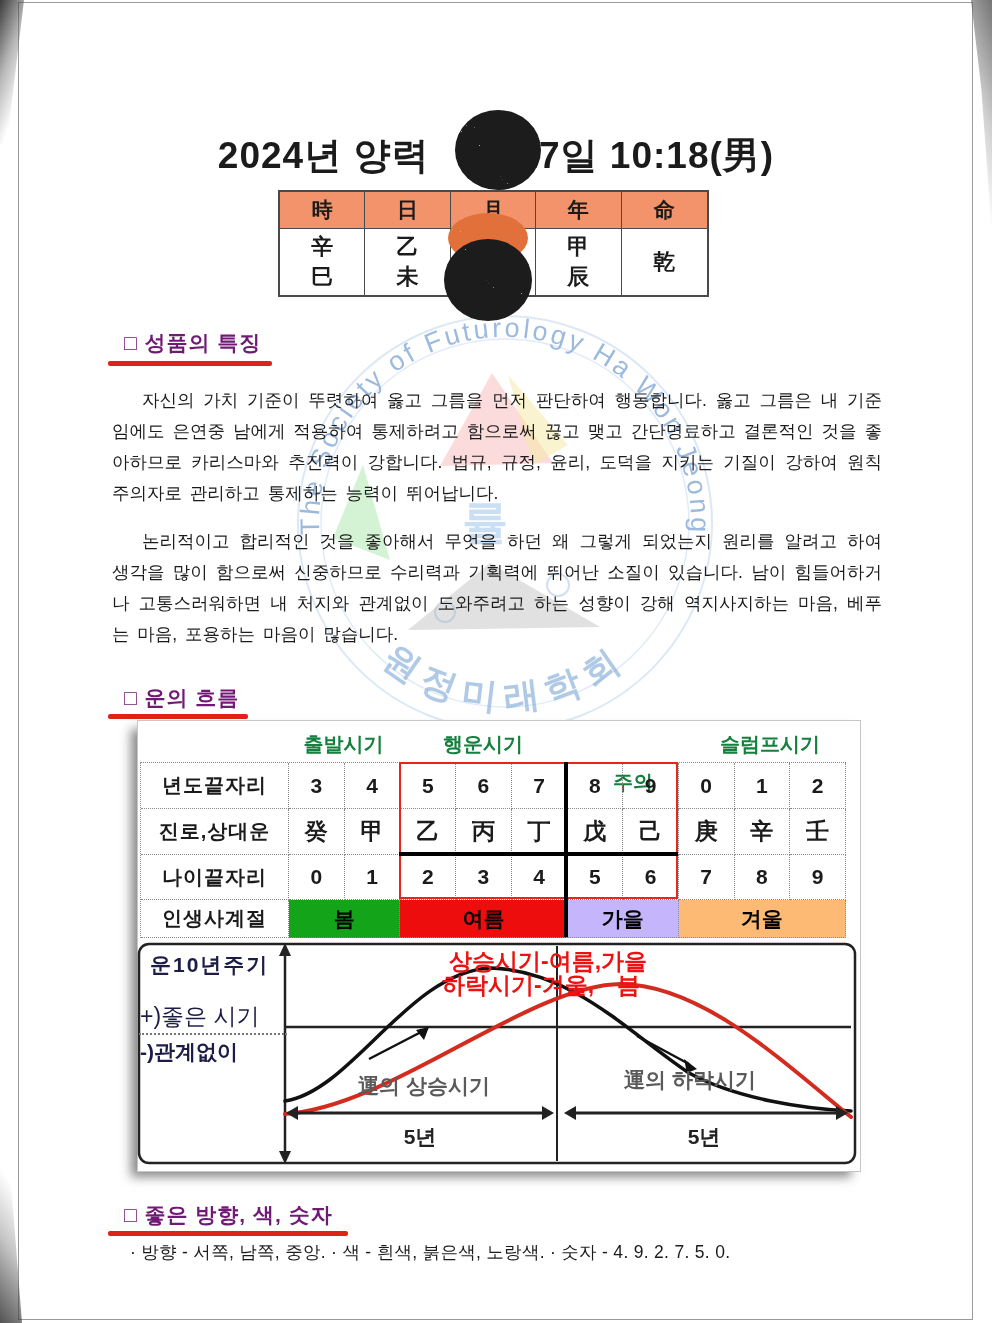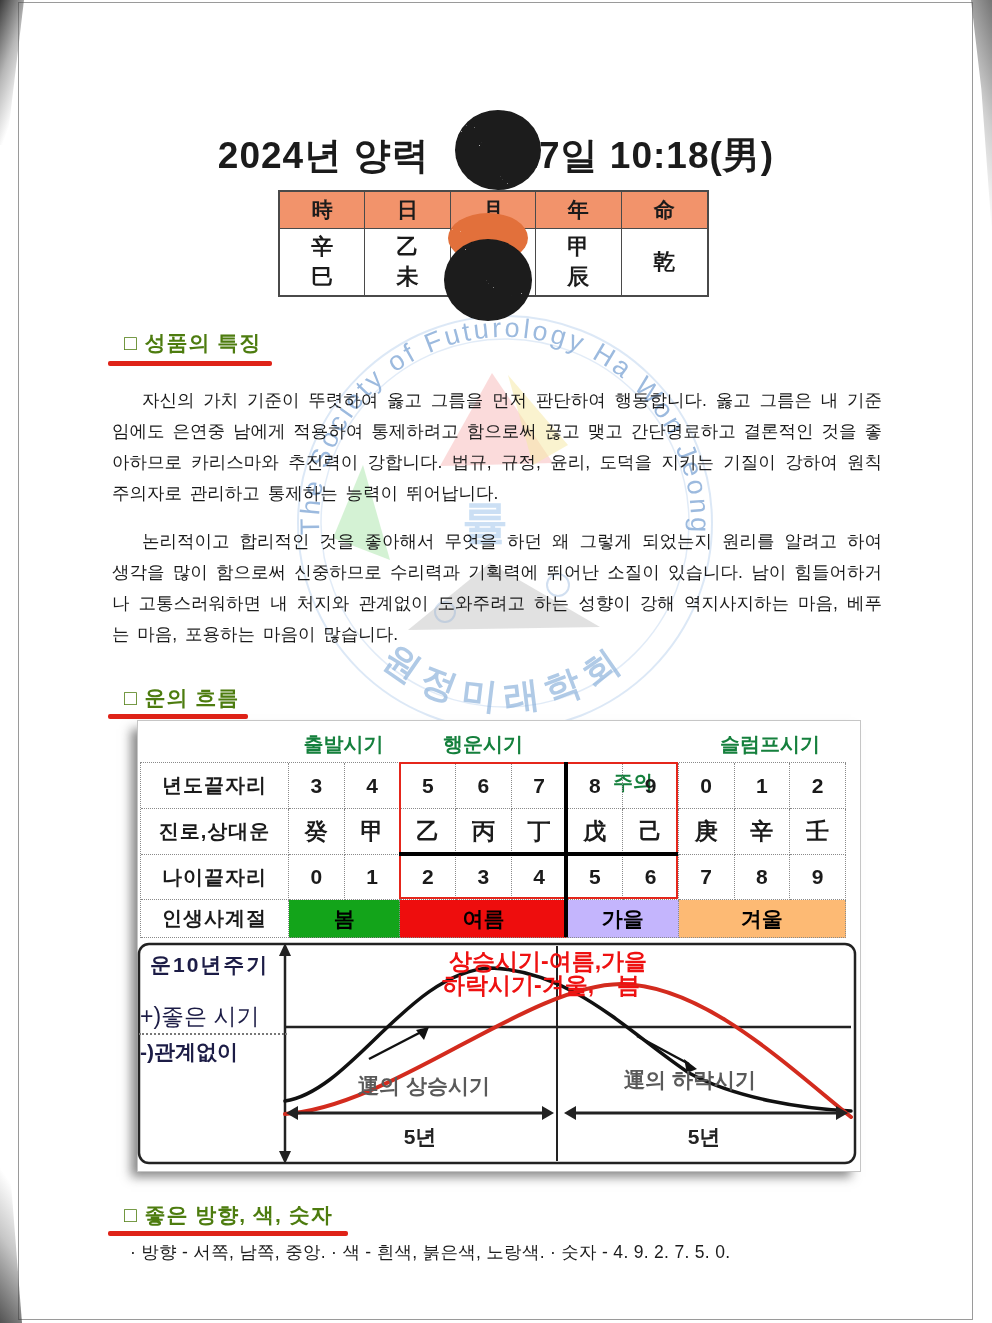--- a/index.html
+++ b/index.html
@@ -23,21 +23,21 @@
   .title-gap{display:inline-block;width:88px;}
   
   .saju{left:278px;top:190px;width:427px;display:grid;grid-template-columns:repeat(5,85.4px);
     grid-template-rows:37px 66px;border:2px solid #4a4a4a;box-sizing:content-box;z-index:2;}
   .saju .hc{background:#F2936B;border-right:1.5px solid #4a4a4a;border-bottom:1.5px solid #4a4a4a;
     display:flex;align-items:center;justify-content:center;font-size:21px;font-weight:bold;}
   .saju .bc{border-right:1.5px solid #4a4a4a;display:flex;flex-direction:column;align-items:center;
     justify-content:center;font-size:22px;font-weight:bold;line-height:30px;background:#fff;}
   .saju .last{border-right:none;}
   
-  .h-sec{font-size:21px;font-weight:bold;color:#4d7c0f;letter-spacing:1px;z-index:2;padding-left:12px;}
+  .h-sec{font-size:21px;font-weight:bold;color:#701a75;letter-spacing:1px;z-index:2;padding-left:12px;}
   .redline{height:4.5px;background:#DF2318;border-radius:2px;z-index:2;}
   .para{left:112px;width:770px;font-size:17.5px;line-height:31px;text-align:justify;
     text-indent:30px;color:#1b1b1b;word-spacing:3px;z-index:2;}
   
   .fbox{left:137px;top:720px;width:722px;height:450px;background:#fff;border:1px solid #c6c6c6;
     box-shadow:-8px 7px 10px -2px rgba(40,40,40,.55);z-index:2;}
   .phase{font-size:20px;font-weight:bold;color:#15803d;text-align:center;z-index:3;}
   .ftable{left:140px;top:762px;display:grid;grid-template-columns:148px repeat(10,55.7px);
     grid-template-rows:46px 46px 45px 38px;border-top:1.5px dotted #8a8a8a;border-left:1.5px dotted #8a8a8a;z-index:3;}
   .fc{border-right:1.5px dotted #8a8a8a;border-bottom:1.5px dotted #8a8a8a;display:flex;

